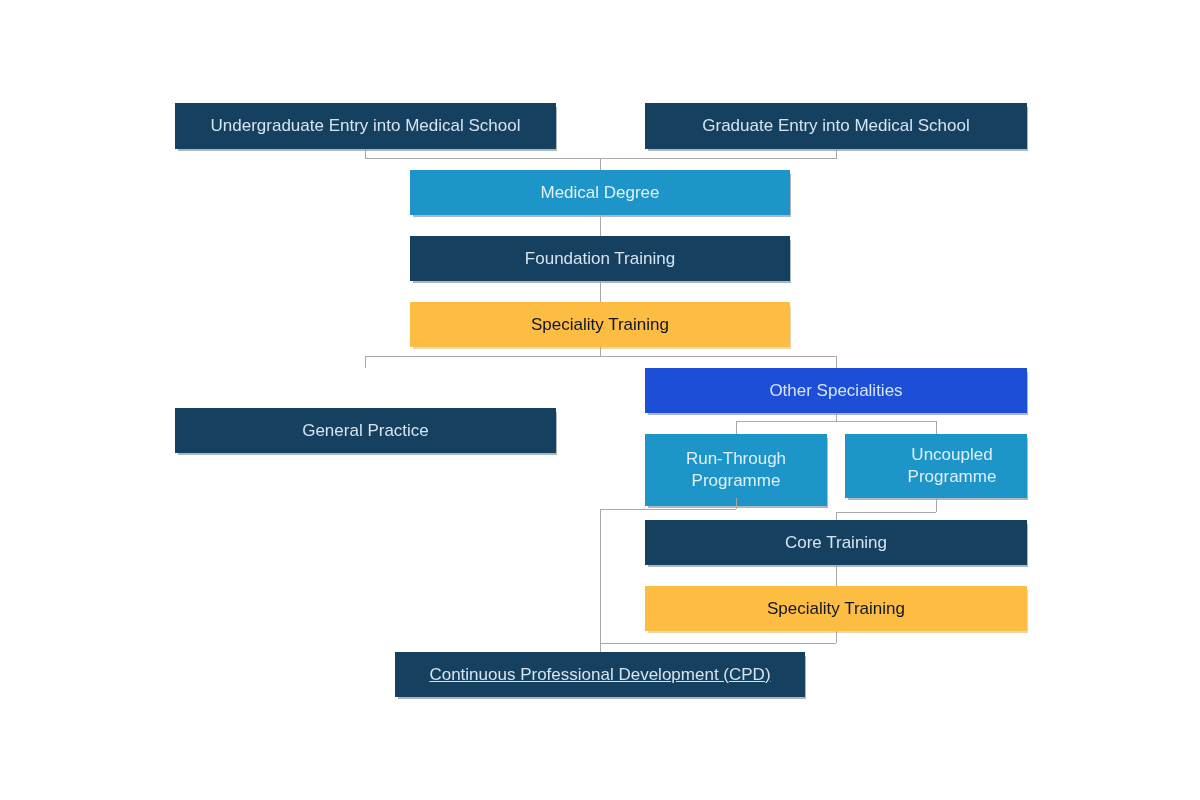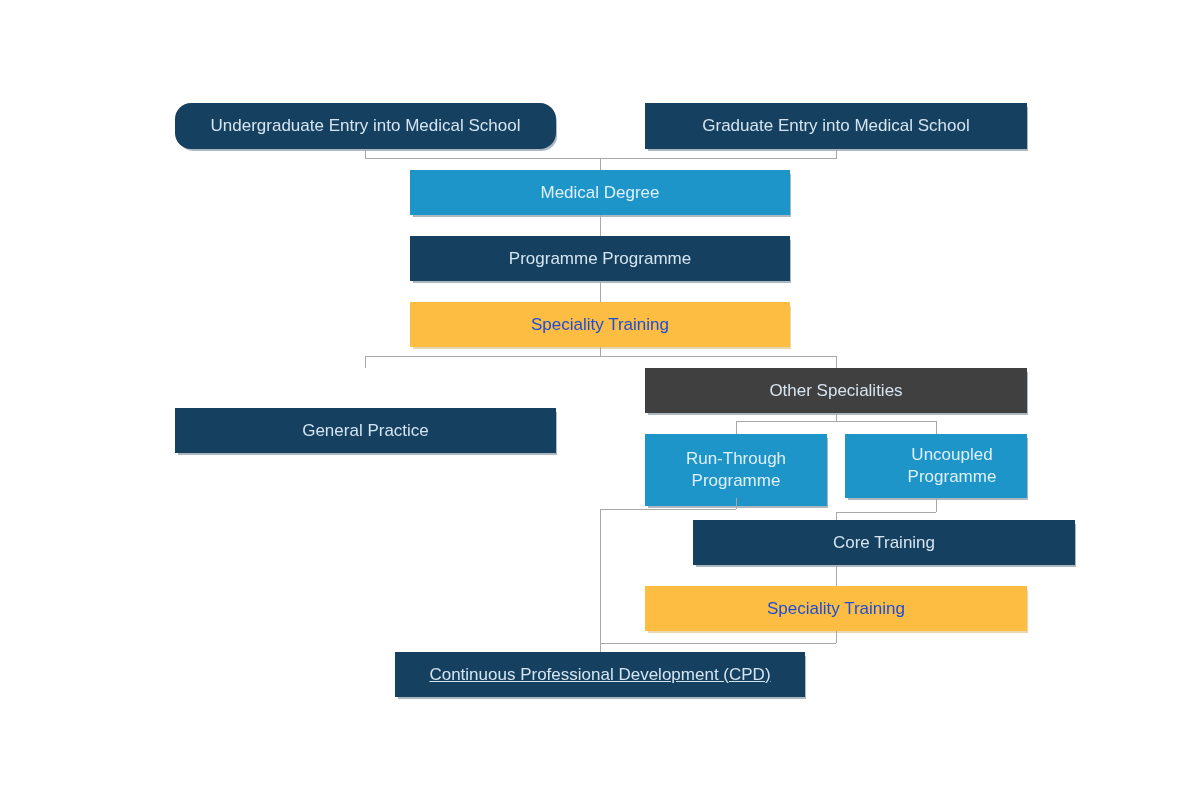--- a/index.html
+++ b/index.html
@@ -22,43 +22,43 @@
     justify-content: center;
     text-align: center;
     font-size: 17px;
     line-height: 22px;
     padding: 0 8px;
     box-sizing: border-box;
     box-shadow: 2px 3px 0 -1px rgba(20, 50, 75, 0.35);
   }
   .node.navy  { color: #d5e4f1; }
   .node.blue  { color: #def0f9; }
-  .node.orange{ color: #1d4ed8; box-shadow: 2px 3px 0 -1px rgba(190, 140, 30, 0.35); }
+  .node.orange{ color: #0f172a; box-shadow: 2px 3px 0 -1px rgba(190, 140, 30, 0.35); }
   .line {
     position: absolute;
     background: var(--connector, #a8a8a8);
   }
   .line.h { height: 1px; }
   .line.v { width: 1px; }
 </style>
 </head>
 <body>
 
 <div class="canvas" style="background: rgb(255, 255, 255);">
 
-  <div class="node navy" style="left: 175px; top: 103px; width: 381px; height: 46px; background: rgb(21, 64, 95); border-radius: 16px;">Undergraduate Entry into Medical School</div>
+  <div class="node navy" style="left: 175px; top: 103px; width: 381px; height: 46px; background: rgb(21, 64, 95);">Undergraduate Entry into Medical School</div>
   <div class="node blue" style="left: 410px; top: 170px; width: 380px; height: 45px; background: rgb(30, 149, 201);">Medical Degree</div>
   <div class="node navy" style="left: 645px; top: 103px; width: 382px; height: 46px; background: rgb(21, 64, 95);">Graduate Entry into Medical School</div>
-  <div class="node navy" style="left: 410px; top: 236px; width: 380px; height: 45px; background: rgb(21, 64, 95);">Programme Programme</div>
+  <div class="node navy" style="left: 410px; top: 236px; width: 380px; height: 45px; background: rgb(21, 64, 95);">Foundation Training</div>
   <div class="node orange" style="left: 410px; top: 302px; width: 380px; height: 45px; background: rgb(253, 188, 66);">Speciality Training</div>
   <div class="node navy" style="left: 175px; top: 368px; width: 381px; height: 45px; background: rgb(21, 64, 95); margin-top: 40px;">General Practice</div>
-  <div class="node navy" style="left: 645px; top: 368px; width: 382px; height: 45px; background: #404040;">Other Specialities</div>
+  <div class="node navy" style="left: 645px; top: 368px; width: 382px; height: 45px; background: #1d4ed8;">Other Specialities</div>
   <div class="node blue" style="left: 645px; top: 434px; width: 182px; height: 72px; background: rgb(30, 149, 201);">Run-Through Programme</div>
   <div class="node blue" style="left: 845px; top: 434px; width: 182px; height: 64px; background: rgb(30, 149, 201); padding-left: 40px;">Uncoupled Programme</div>
-  <div class="node navy" style="left: 645px; top: 520px; width: 382px; height: 45px; background: rgb(21, 64, 95); margin-left: 48px;">Core Training</div>
+  <div class="node navy" style="left: 645px; top: 520px; width: 382px; height: 45px; background: rgb(21, 64, 95);">Core Training</div>
   <div class="node orange" style="left: 645px; top: 586px; width: 382px; height: 45px; background: rgb(253, 188, 66);">Speciality Training</div>
   <div class="node navy" style="left: 395px; top: 652px; width: 410px; height: 45px; background: rgb(21, 64, 95); text-decoration: underline;">Continuous Professional Development (CPD)</div>
 
   <div class="line v" style="left:365px; top:149px; height:9px;"></div>
   <div class="line v" style="left:836px; top:149px; height:9px;"></div>
   <div class="line h" style="left:365px; top:158px; width:472px;"></div>
   <div class="line v" style="left:600px; top:158px; height:12px;"></div>
 
   <div class="line v" style="left:600px; top:215px; height:21px;"></div>
   <div class="line v" style="left:600px; top:281px; height:21px;"></div>

